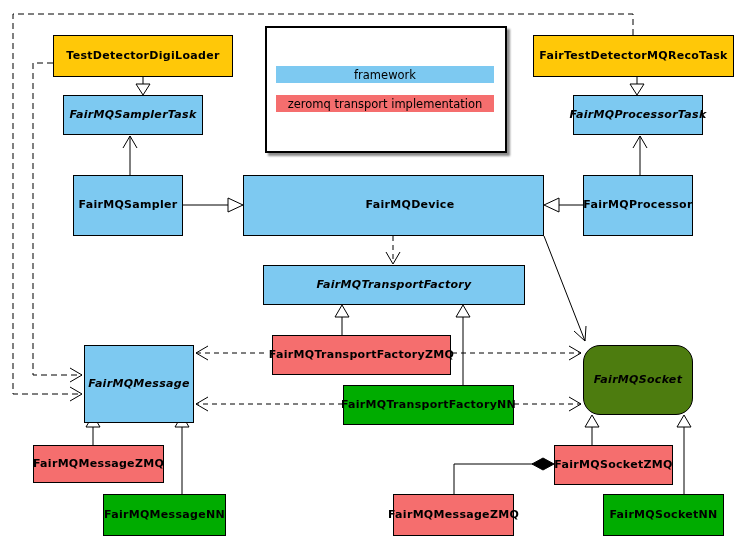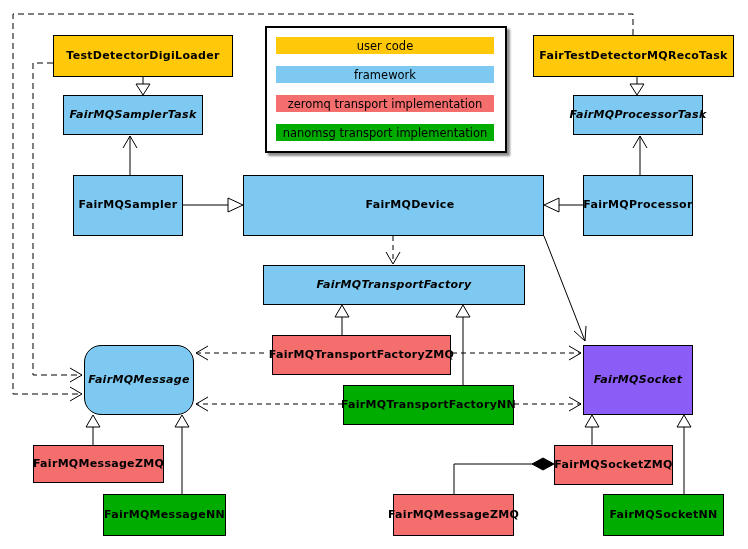--- a/index.html
+++ b/index.html
@@ -30,21 +30,21 @@
   .n-digiloader{left:53px;top:35px;width:180px;height:42px;}
   .n-recotask{left:533px;top:35px;width:201px;height:42px;}
   .n-samplertask{left:63px;top:95px;width:140px;height:40px;}
   .n-processortask{left:573px;top:95px;width:130px;height:40px;}
   .n-sampler{left:73px;top:175px;width:110px;height:61px;}
   .n-device{left:243px;top:175px;width:301px;height:61px;}
   .n-processor{left:583px;top:175px;width:110px;height:61px;}
   .n-transportfactory{left:263px;top:265px;width:262px;height:40px;}
   .n-tfzmq{left:272px;top:335px;width:179px;height:40px;}
   .n-tfnn{left:343px;top:385px;width:171px;height:40px;}
-  .n-message{left:84px;top:345px;width:110px;height:70px;border-radius:17px;}
+  .n-message{left:84px;top:345px;width:110px;height:78px;}
   .n-socket{left:583px;top:345px;width:110px;height:70px;}
   .n-messagezmq{left:33px;top:445px;width:131px;height:38px;}
   .n-messagenn{left:103px;top:494px;width:123px;height:42px;}
   .n-socketzmq{left:554px;top:445px;width:119px;height:40px;}
   .n-socketnn{left:603px;top:494px;width:121px;height:42px;}
   .n-contextzmq{left:393px;top:494px;width:121px;height:42px;}
 </style>
 </head>
 <body>
 
@@ -142,47 +142,41 @@
   </div>
   <div class="node n-tfzmq" style="background-color: rgb(245, 110, 110);">
     <span>FairMQTransportFactoryZMQ</span>
   </div>
   <div class="node n-tfnn" style="background-color: rgb(0, 172, 0);">
     <span>FairMQTransportFactoryNN</span>
   </div>
   <div class="node abstract n-message" style="background-color: rgb(125, 201, 241);">
     <span>FairMQMessage</span>
   </div>
-  <div class="node abstract n-socket" style="background-color: #8b5cf6;">
+  <div class="node abstract n-socket" style="background-color: #4d7c0f; border-radius: 17px;">
     <span>FairMQSocket</span>
   </div>
   <div class="node n-messagezmq" style="background-color: rgb(245, 110, 110);">
     <span>FairMQMessageZMQ</span>
   </div>
   <div class="node n-messagenn" style="background-color: rgb(0, 172, 0);">
     <span>FairMQMessageNN</span>
   </div>
   <div class="node n-socketzmq" style="background-color: rgb(245, 110, 110);">
     <span>FairMQSocketZMQ</span>
   </div>
   <div class="node n-socketnn" style="background-color: rgb(0, 172, 0);">
     <span>FairMQSocketNN</span>
   </div>
   <div class="node n-contextzmq" style="background-color: rgb(245, 110, 110);">
     <span>FairMQMessageZMQ</span>
   </div>
 
   <div class="legend">
-    <div class="legend-bar lb1" style="background-color: rgb(255, 200, 8);">
-      <span>user code</span>
-    </div>
     <div class="legend-bar lb2" style="background-color: rgb(125, 201, 241);">
       <span>framework</span>
     </div>
     <div class="legend-bar lb3" style="background-color: rgb(245, 110, 110); text-align: center;">
       <span>zeromq transport implementation</span>
     </div>
-    <div class="legend-bar lb4" style="background-color: rgb(0, 172, 0);">
-      <span>nanomsg transport implementation</span>
-    </div>
   </div>
 
 </div>
 
 </body></html>

